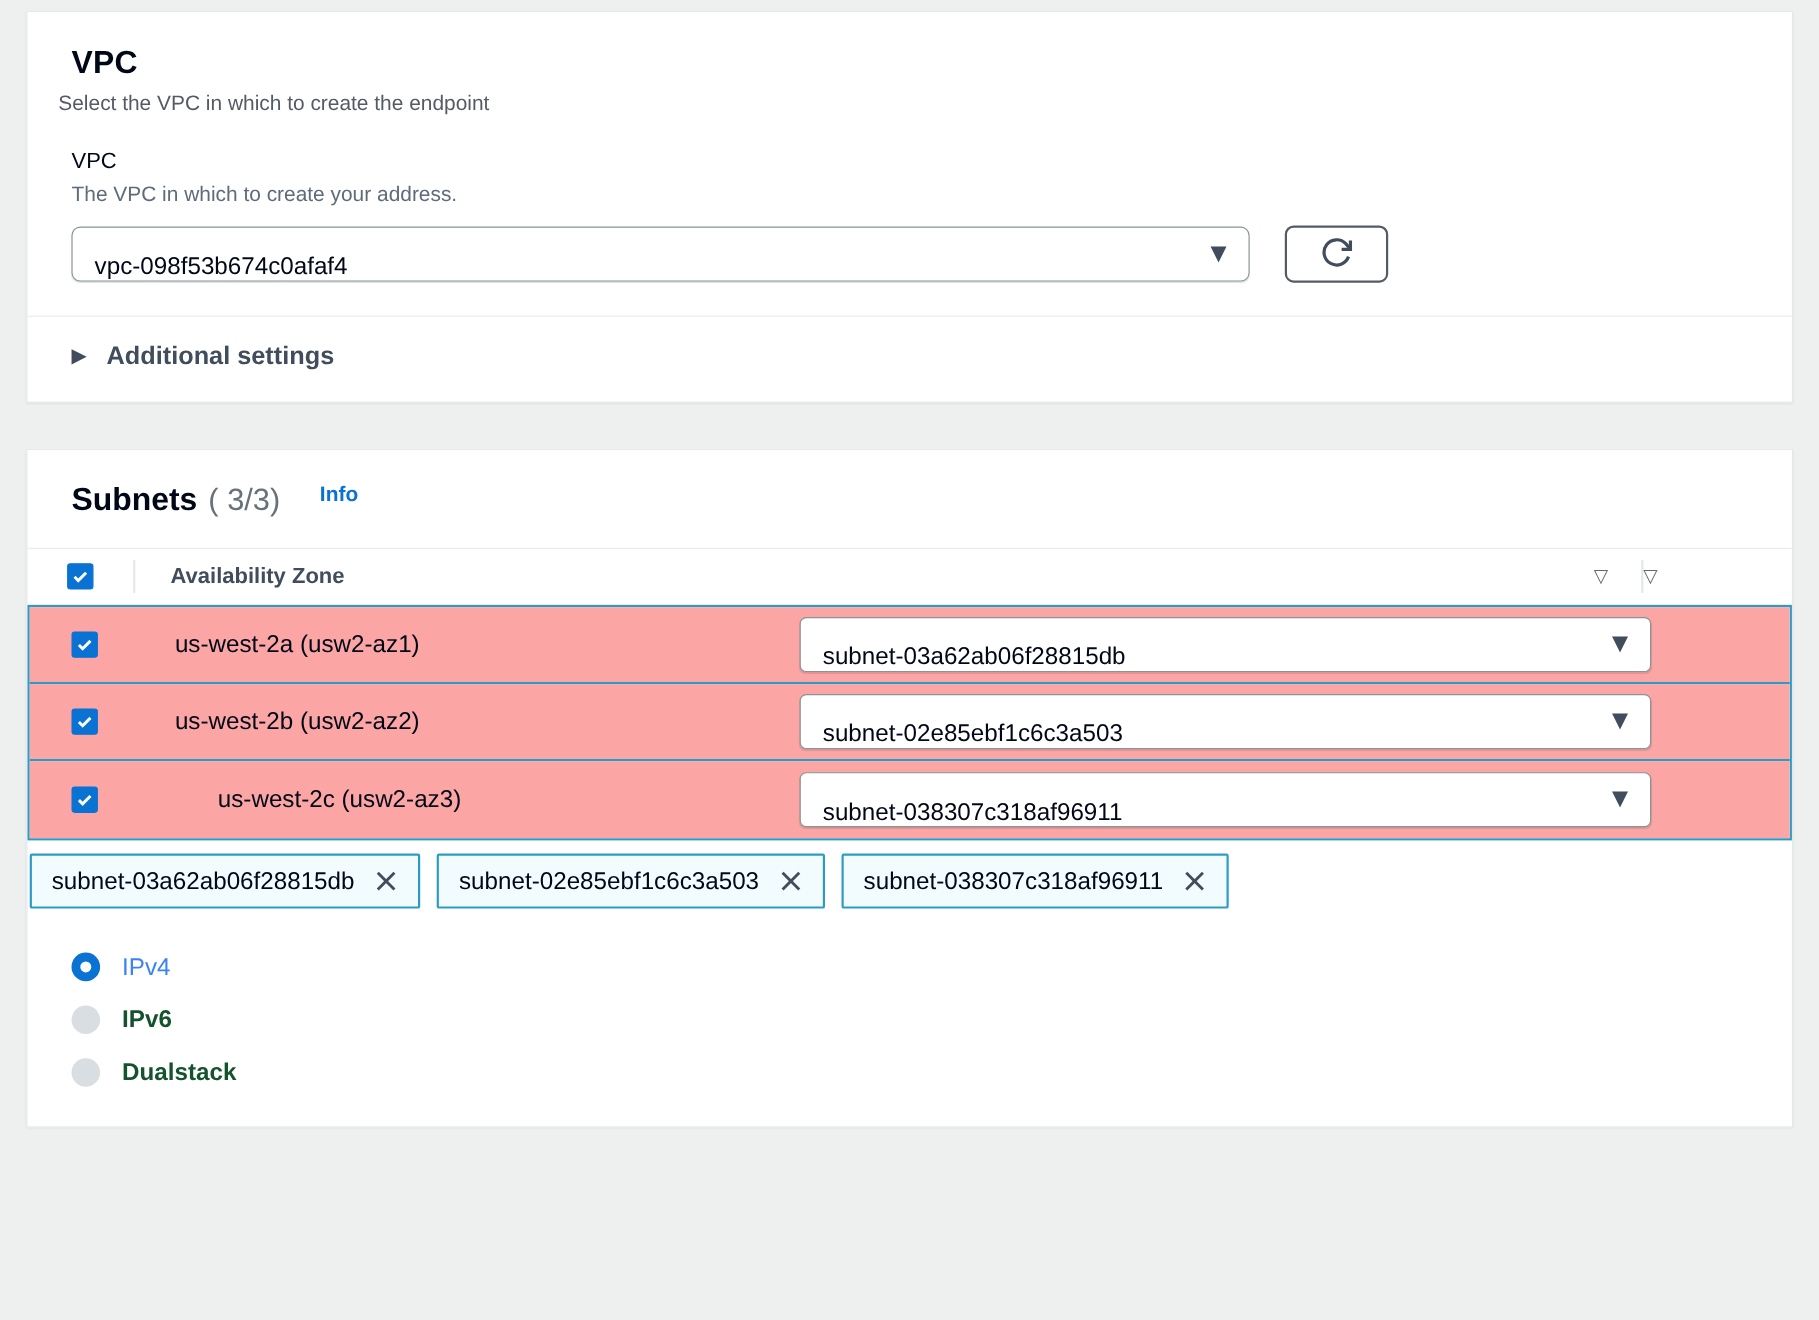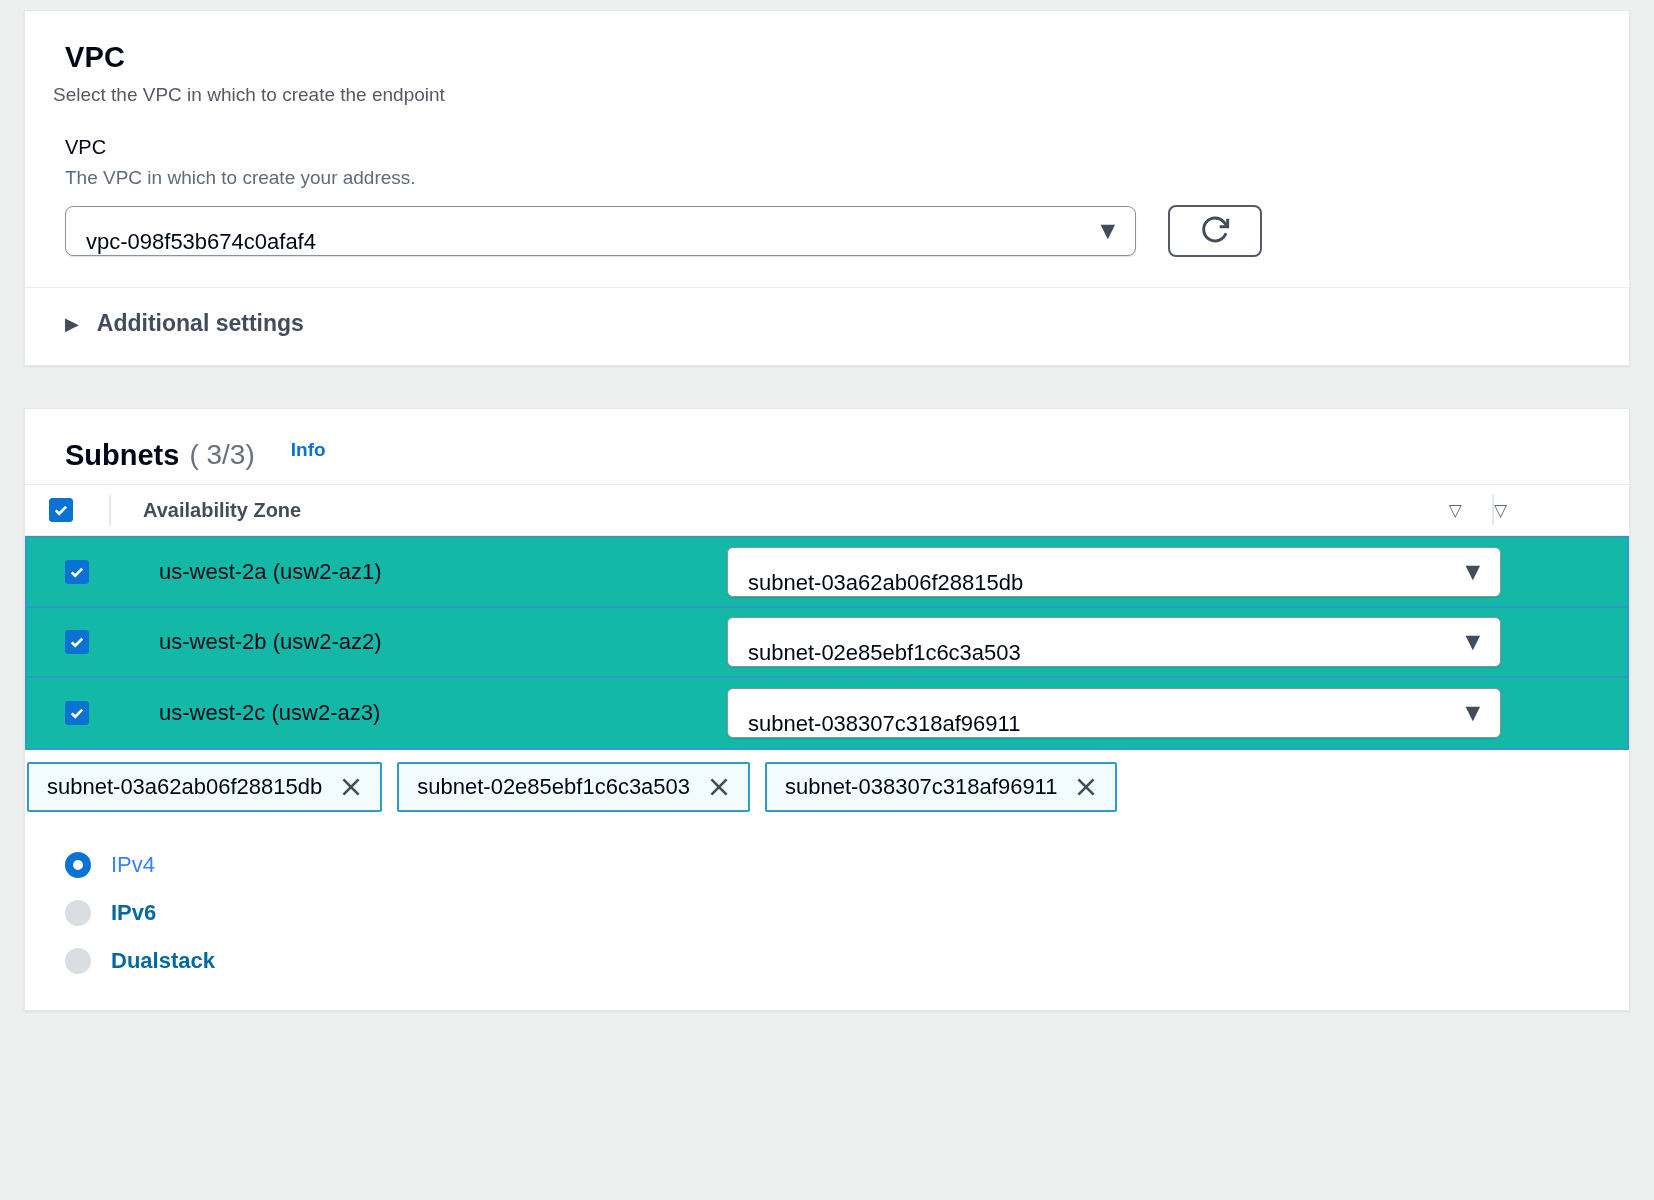--- a/index.html
+++ b/index.html
@@ -56,44 +56,44 @@
   .expander .tri { font-family:"DejaVu Sans", sans-serif; font-size:18px; color:#414d5c; }
   .expander .lbl { font-size:23px; font-weight:bold; color:#414d5c; }
 
   
   .subnets-header { display:flex; align-items:flex-start; padding:30px 40px 0; }
   .subnets-title { font-size:29px; font-weight:bold; color:#000716; }
   .subnets-count { font-size:28px; font-weight:normal; color:#687078; margin-left:10px; }
   .info-link { margin-left:36px; font-size:19px; font-weight:bold; color:#0972d3; text-decoration:none; cursor:pointer; }
 
   .thead {
-    margin-top:12px; height:52px;
+    margin-top:26px; height:52px;
     display:flex; align-items:center;
     border-top:1px solid #e9ebed; border-bottom:1px solid #e9ebed;
-    padding-left:24px;
+    padding-left:36px;
   }
   .th-label { font-size:20px; font-weight:bold; color:#414d5c; }
   .vdiv { width:2px; height:30px; background:#e4e8e8; }
   .filter-tri { font-family:"DejaVu Sans", sans-serif; font-size:17px; color:#5f6b7a; cursor:pointer; }
 
   .checkbox {
     width:24px; height:24px; border-radius:3px;
     background:#0972d3; border:1px solid #0972d3;
     display:flex; align-items:center; justify-content:center;
     flex:none; cursor:pointer;
   }
 
   .rows { border:2px solid #2d9cc5; border-top-width:2px; }
   .trow {
     display:flex; align-items:center;
-    height:70px; background:#14b8a6;
+    height:70px; background:#fca5a5;
     padding-left:38px;
     border-bottom:2px solid #2d9cc5;
   }
-  .trow:last-child { border-bottom:none; }
+  .trow:last-child { border-bottom:none;gap:39px; }
   .az-label { margin-left:70px; font-size:22px; color:#000716; }
   .row-select { width:774px; margin-left:auto; margin-right:126px; border-radius:6px; }
 
   .tokens { display:flex; gap:15px; padding:12px 0 0 2px; }
   .token {
     display:inline-flex; align-items:center;
     height:50px; padding:0 16px 0 18px;
     background:#f2fbfd; border:2px solid #2d9cc5; border-radius:2px;
     font-size:22px; color:#000716;
   }
@@ -102,21 +102,21 @@
   }
 
   .ip-block { padding-left:40px; margin-top:30px; }
   .ip-label { font-size:22px; color:#000716; }
   .radio-row { display:flex; align-items:center; gap:20px; height:46px; margin-top:2px; }
   .radio-row:first-of-type { margin-top:14px; }
   .radio { width:26px; height:26px; border-radius:50%; flex:none; cursor:pointer; }
   .radio.selected { background:#fff; border:8px solid #0972d3; }
   .radio.disabled { background:#d9dee3; border:none; cursor:default; }
   .radio-label { font-size:22px; color:#3b82f6; }
-  .radio-label.disabled { color:#0369a1; font-weight:bold; }
+  .radio-label.disabled { color:#14532d; font-weight:bold; }
 </style>
 </head>
 <body>
 
 <div class="card card1">
   <h1 class="section-title">VPC</h1>
   <p class="section-desc">Select the VPC in which to create the endpoint</p>
 
   <div class="form-area">
     <div class="field-label">VPC</div>

